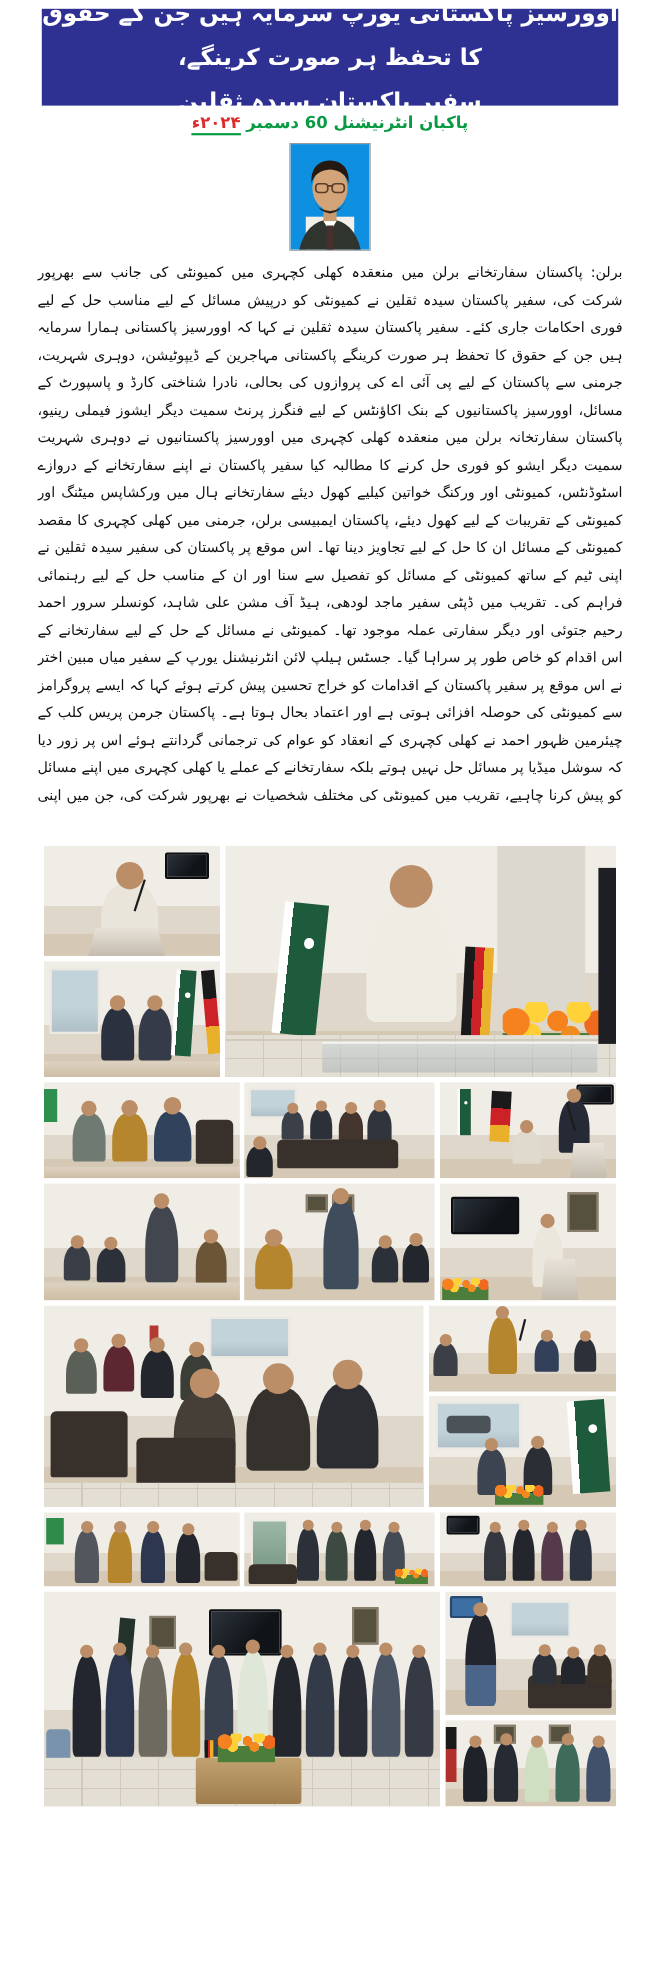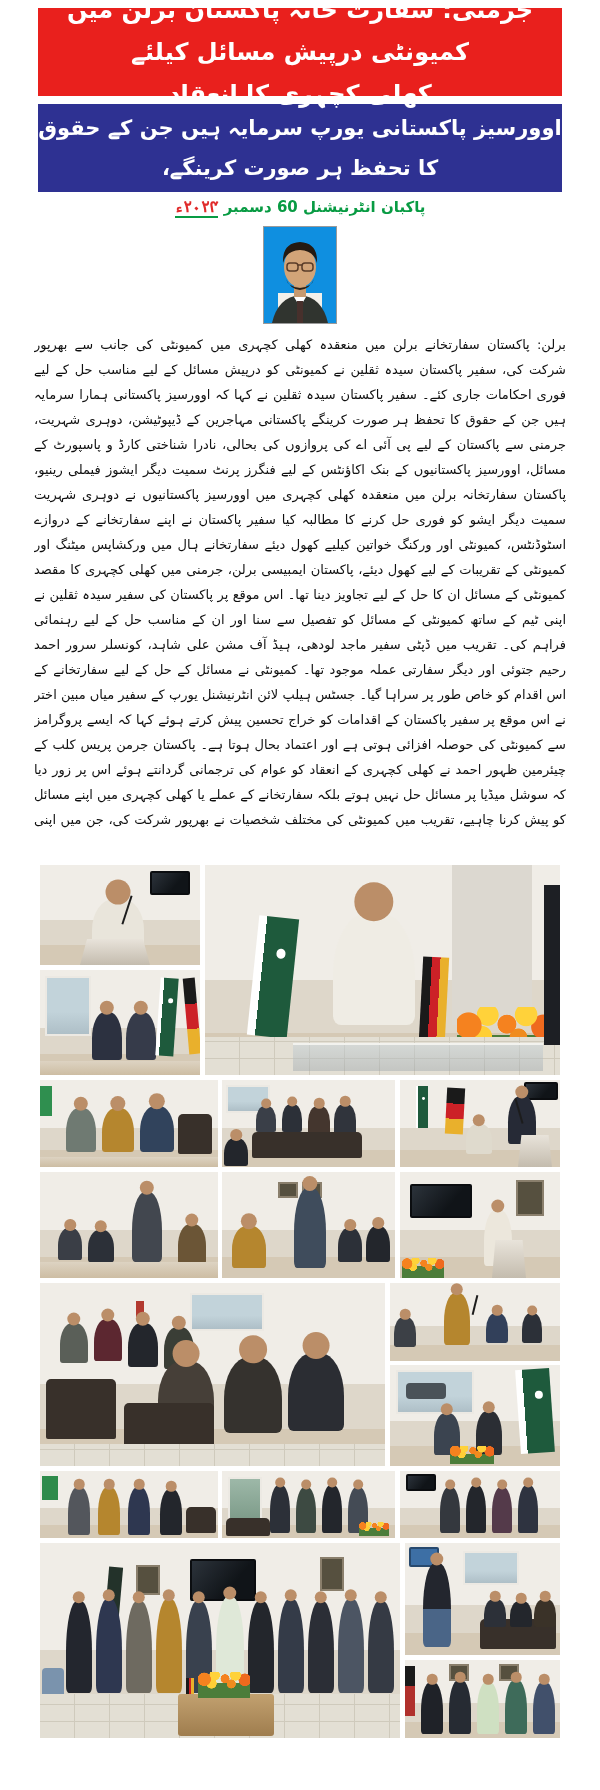--- a/index.html
+++ b/index.html
@@ -9,21 +9,21 @@
   .banner{margin:0 38px;display:flex;flex-direction:column;justify-content:center;
           text-align:center;direction:rtl;color:#fff;font-weight:bold;}
   .banner-red{margin-top:8px;height:88px;background:#e9201d;font-size:24px;line-height:42px;}
   .banner-blue{margin-top:8px;height:88px;background:#2e3192;font-size:21px;line-height:40px;}
   
   .byline{margin-top:6px;height:28px;line-height:28px;text-align:center;direction:rtl;
           color:#1f1f7a;font-weight:bold;font-size:14px;}
   .dateline{height:30px;line-height:30px;text-align:center;direction:rtl;
             font-weight:bold;font-size:15px;}
   .dateline .pub{color:#089b43;}
-  .dateline .yr{color:#e02a2a;border-bottom:2px solid #089b43;padding-bottom:1px;font-family:Liberation Serif, serif;}
+  .dateline .yr{color:#e02a2a;border-bottom:2px solid #089b43;padding-bottom:1px;}
   
   .portrait{display:block;margin:4px auto 0;width:72px;height:96px;border:1px solid #9a9a9a;}
   
   .article{margin:8px 34px 0;height:505px;overflow:hidden;direction:rtl;text-align:justify;
            color:#101010;font-size:13px;line-height:25px;}
   
   .collage{position:relative;width:520px;height:873px;margin:28px auto 0;background:#fff;}
   .ph{position:absolute;overflow:hidden;
       background:linear-gradient(180deg,#f0ede7 0 55%,#ded7ca 55% 80%,#d5c9b5 80% 100%);}
   .ph *{position:absolute;}
@@ -58,27 +58,24 @@
         border-radius:3px 3px 7px 7px;}
   .table{background:linear-gradient(180deg,rgba(200,210,214,.55),rgba(150,160,168,.4));
          border-top:2px solid #f2f2ee;}
   .wood{background:linear-gradient(180deg,#c2a170,#9f7d4e);border-radius:3px;}
 </style>
 </head>
 <body>
 
 <div class="page">
 
-  <div class="banner banner-red">
-    <div>جرمنی:  سفارت خانہ پاکستان برلن میں کمیونٹی درپیش مسائل کیلئے</div>
-    <div>کھلی کچہری کا انعقاد</div>
-  </div>
 
   <div class="banner banner-blue">
     <div>اوورسیز پاکستانی یورپ سرمایہ ہیں جن کے حقوق کا تحفظ ہر صورت کرینگے،</div>
+    <div>سفیر پاکستان سیدہ ثقلین</div>
   </div>
 
 
   <div class="dateline">
     <span class="pub">پاکبان انٹرنیشنل 60 دسمبر</span>
     <span class="yr">۲۰۲۴ء</span>
   </div>
 
   <svg class="portrait" viewBox="0 0 72 96">
     <rect width="72" height="96" fill="#0f8fe0"></rect>

